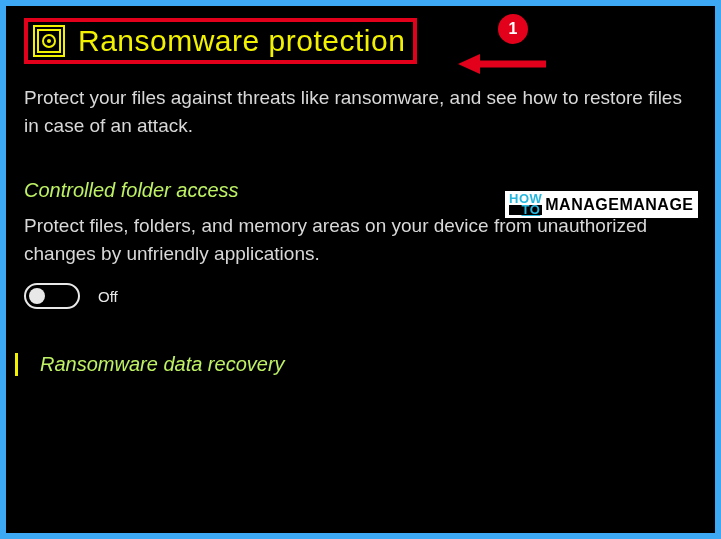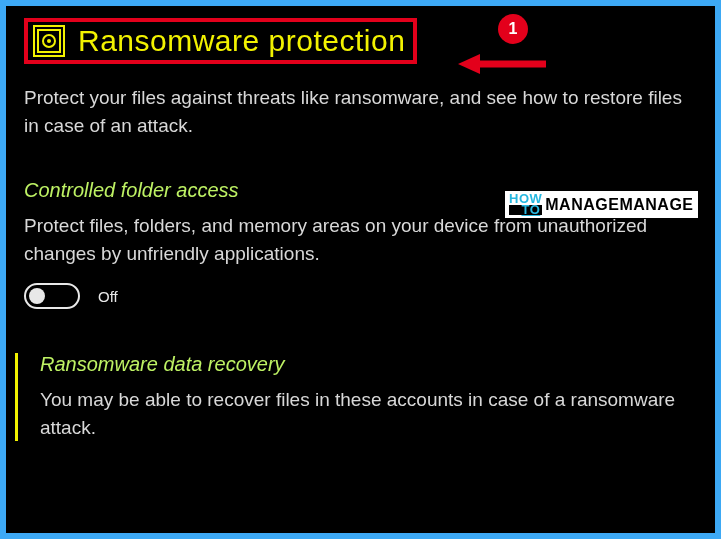--- a/index.html
+++ b/index.html
@@ -199,17 +199,16 @@
     <div class="toggle-row">
       <div class="toggle">
         <div class="toggle-knob"></div>
       </div>
       <span class="toggle-label">Off</span>
     </div>
 
     
     <div class="section2">
       <h2 class="section-heading">Ransomware data recovery</h2>
-      <p class="section-desc">You may be able to recover files in these accounts in case of a ransomware attack.</p>
     </div>
 
   </div>
 </div>
 
 </body></html>

